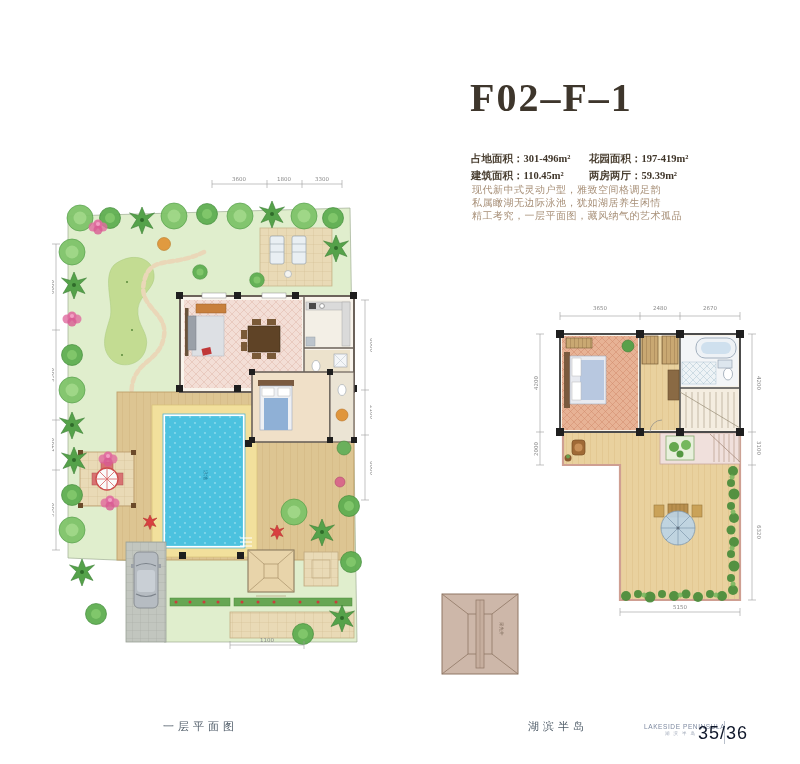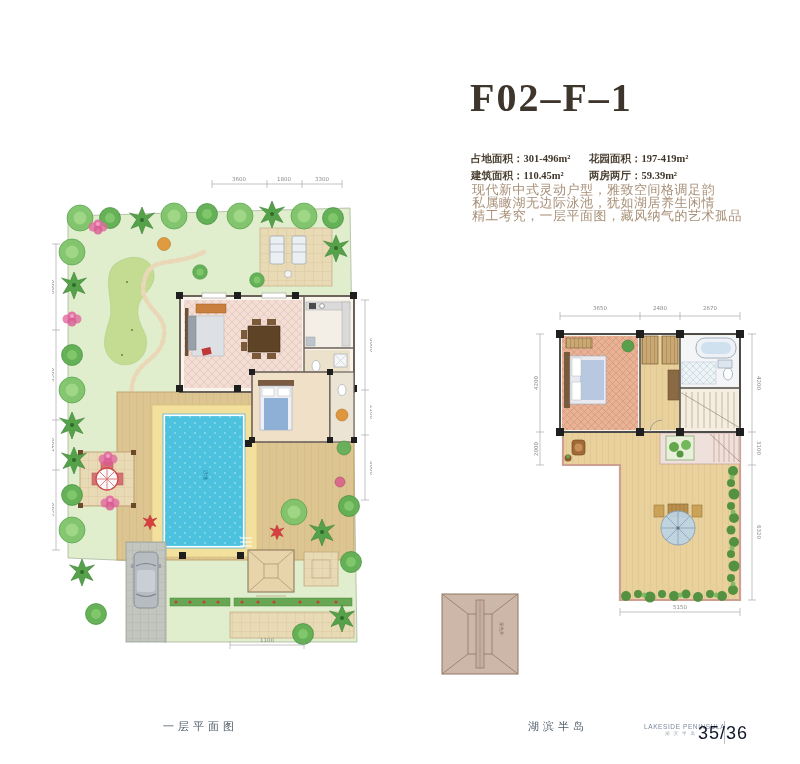--- a/index.html
+++ b/index.html
@@ -8,21 +8,21 @@
   .abs{position:absolute;}
   
   .title{left:470px;top:74px;font-family:"Liberation Serif","DejaVu Serif",serif;
          font-size:40px;font-weight:700;letter-spacing:2px;color:#3e362c;}
   .subtitle{left:471px;top:126px;font-family:"Liberation Serif","DejaVu Serif",serif;
             font-size:21px;font-weight:700;letter-spacing:1px;color:#46403a;}
   .stats{left:471px;top:152px;width:250px;display:grid;grid-template-columns:118px 132px;
          grid-row-gap:3px;font-family:"Liberation Serif","DejaVu Serif",serif;}
   .stat{font-size:10.5px;font-weight:700;color:#4a3f31;white-space:nowrap;}
   .stat .v{color:#40362a;}
-  .desc{left:472px;top:183px;font-size:13px;line-height:13px;color:#a78f77;letter-spacing:0.5px;}
+  .desc{left:472px;top:183px;font-size:10px;line-height:13px;color:#a78f77;letter-spacing:0.5px;}
   
   .caption{top:719px;width:110px;text-align:right;font-size:11px;letter-spacing:4px;color:#4e5b67;}
   .brand{left:644px;top:723px;width:76px;text-align:center;color:#7d89a0;}
   .brand .en{font-size:6.5px;letter-spacing:0.6px;white-space:nowrap;}
   .brand .cn{font-size:4.5px;letter-spacing:4px;color:#97a1b2;margin-top:1px;}
   .vdiv{left:724px;top:721px;width:1px;height:23px;background:#b9c0cb;}
   .pagenum{left:698px;top:723px;font-size:18px;color:#0f172a;letter-spacing:1px;}
   svg text{font-family:"DejaVu Sans",sans-serif;}
   .dim{font-size:5.5px;fill:#8b8b8b;}
   .dimline{stroke:#9a9a9a;stroke-width:0.6;fill:none;}

